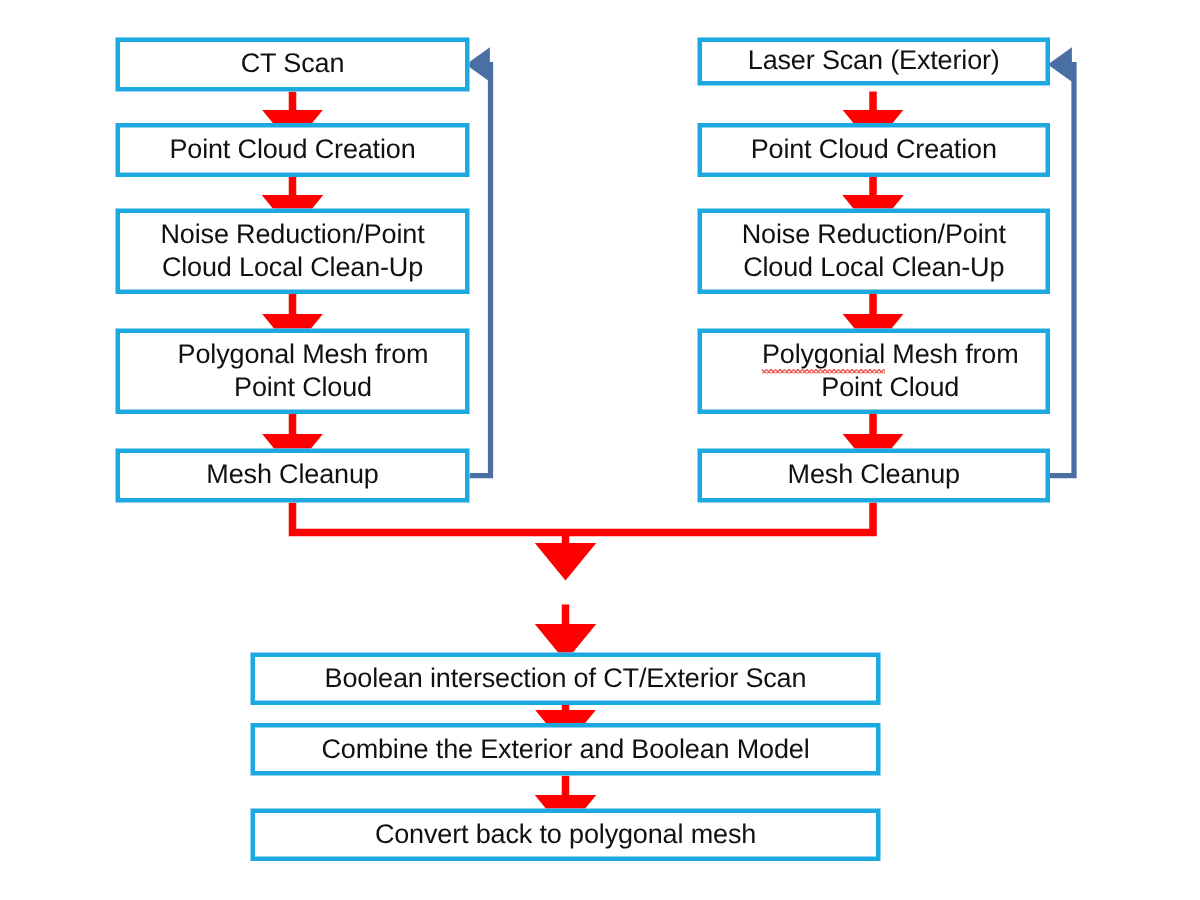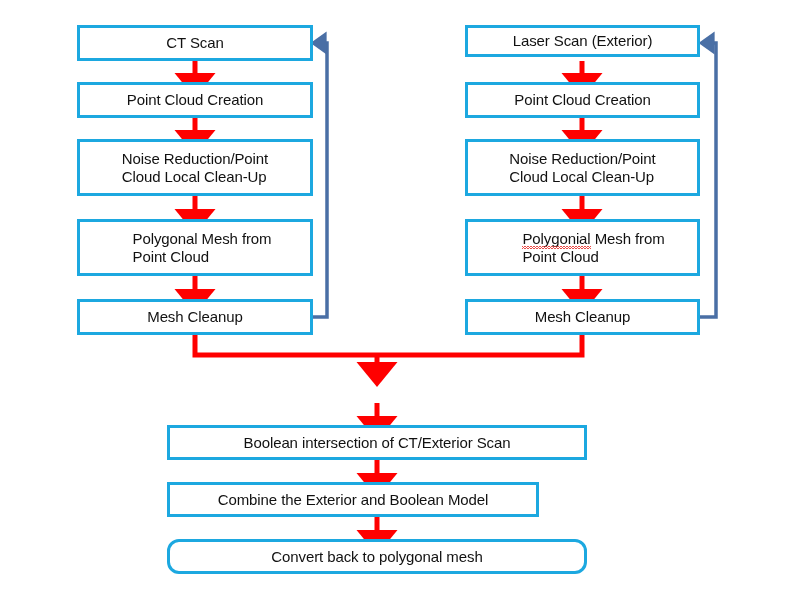--- a/index.html
+++ b/index.html
@@ -21,22 +21,23 @@
   }
   
   .node {
     position: absolute;
     box-sizing: border-box;
     background: #ffffff;
     border: 3px solid #1CA8E0;
     display: flex;
     align-items: center;
     justify-content: center;
+    text-align: center;
     color: #111111;
-    font-size: 15px;
+    font-size: 18px;
     line-height: 1.2;
     letter-spacing: -0.1px;
     z-index: 3;
   }
   .node .label {
     display: block;
     padding: 0 6px;
     white-space: pre-line;
   }
   
@@ -151,25 +152,25 @@
 
   <div class="node" style="left:465px; top:219px; width:235px; height:57px;padding-left:22px;">
     <span class="label"><span class="sp">Polygonial</span><span> Mesh from<br>Point Cloud</span></span>
   </div>
 
   <div class="node" style="left:465px; top:299px; width:235px; height:36px;">
     <span class="label">Mesh Cleanup</span>
   </div>
 
 
-  <div class="node" style="left:167px; top:425px; width:420px; height:35px;">
+  <div class="node" style="left:167px; top:435px; width:420px; height:35px;">
     <span class="label">Boolean intersection of CT/Exterior Scan</span>
   </div>
 
-  <div class="node" style="left:167px; top:482px; width:372px; height:35px;">
+  <div class="node" style="left:167px; top:482px; width:420px; height:35px;">
     <span class="label">Combine the Exterior and Boolean Model</span>
   </div>
 
-  <div class="node" style="left:167px; top:539px; width:420px; height:35px;border-radius:12px;">
+  <div class="node" style="left:167px; top:539px; width:420px; height:35px;">
     <span class="label">Convert back to polygonal mesh</span>
   </div>
 
 </div>
 
 </body></html>

